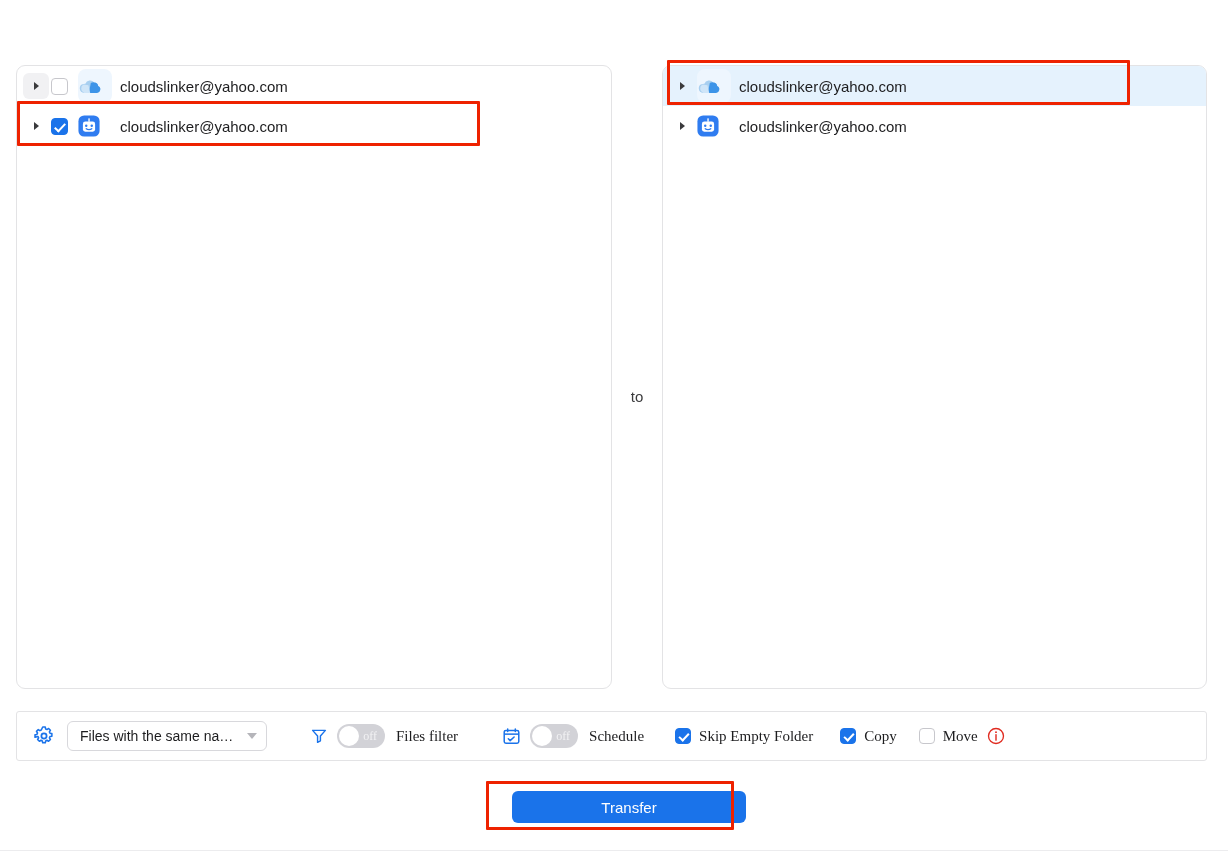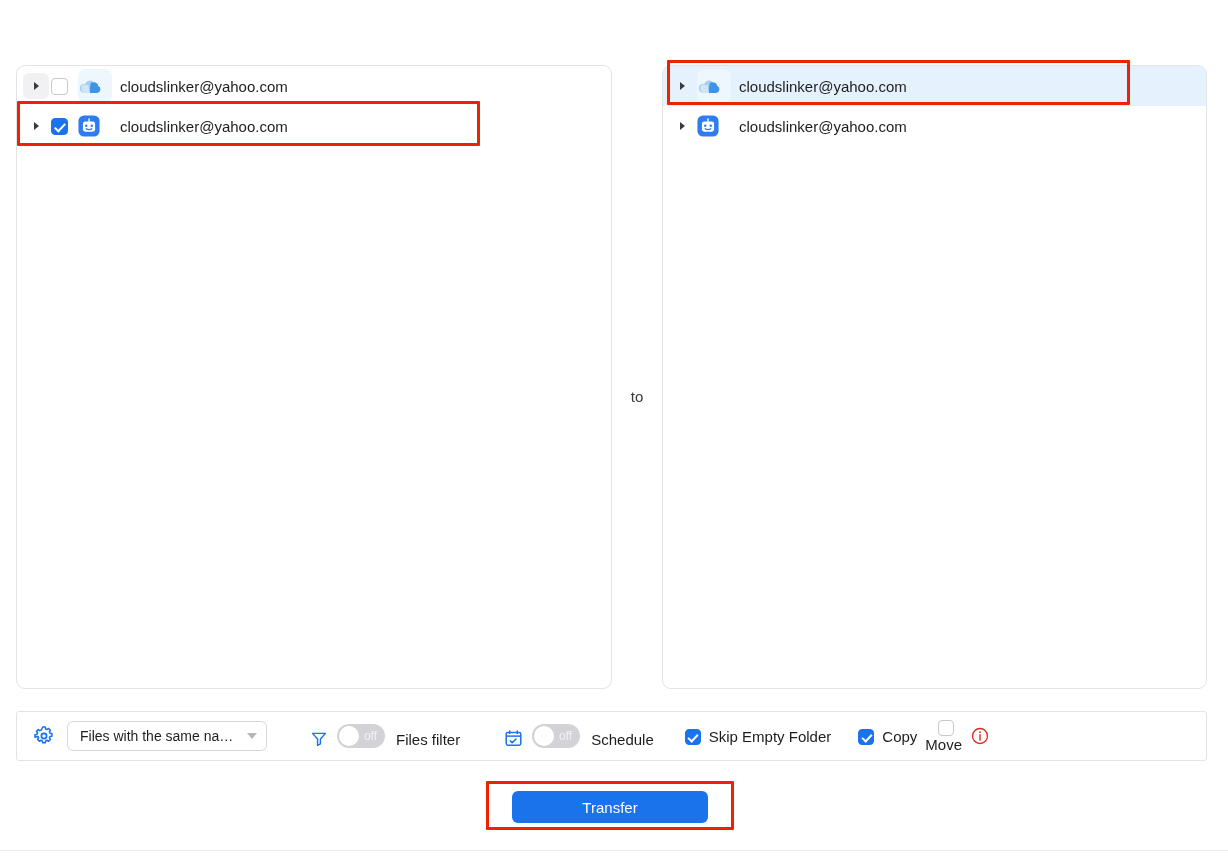--- a/index.html
+++ b/index.html
@@ -151,21 +151,21 @@
     text-overflow: ellipsis;
   }
   .chev {
     width: 0; height: 0; margin-left: 6px;
     border-left: 5px solid transparent;
     border-right: 5px solid transparent;
     border-top: 6px solid #b5b5ba;
     flex: 0 0 auto;
   }
 
-  .opt-group { display: flex; align-items: flex-end; flex: 0 0 auto; }
+  .opt-group { display: flex; align-items: center; flex: 0 0 auto; font-family: Liberation Serif, serif; }
 
   .toggle {
     width: 48px; height: 24px;
     border-radius: 12px;
     background: #d2d2d7;
     position: relative;
     flex: 0 0 auto;
     margin: 0 11px 0 9px;
   }
   .toggle .knob {
@@ -187,21 +187,21 @@
   .info-icon {
     width: 18px; height: 18px;
     margin-left: 9px;
     flex: 0 0 auto;
   }
 
   
   #transfer-btn {
     position: absolute;
     left: 512px; top: 791px;
-    width: 196px; height: 32px;
+    width: 234px; height: 32px;
     background: #1a73ea;
     border: none;
     border-radius: 6px;
     color: #ffffff;
     font-size: 15px;
     font-family: "Liberation Sans", sans-serif;
     cursor: pointer;
     padding: 0;
   }
 
@@ -350,21 +350,21 @@
     <div class="opt-group" style="margin-left:31px;">
       <span class="cbox small checked"></span>
       <span class="opt-text">Skip Empty Folder</span>
     </div>
 
     <div class="opt-group" style="margin-left:27px;">
       <span class="cbox small checked"></span>
       <span class="opt-text">Copy</span>
     </div>
 
-    <div class="opt-group" style="margin-left:8px;flex-direction:column;">
+    <div class="opt-group" style="margin-left:22px;">
       <span class="cbox small"></span>
       <span class="opt-text">Move</span>
     </div>
 
     <span class="info-icon">
       <svg viewBox="0 0 24 24" width="18" height="18" aria-hidden="true">
         <circle cx="12" cy="12" r="10" fill="none" stroke="#e02b20" stroke-width="1.8"></circle>
         <circle cx="12" cy="6.9" r="1.25" fill="#e02b20"></circle>
         <path d="M12 10.3v7.2" stroke="#e02b20" stroke-width="1.9" stroke-linecap="round"></path>
       </svg>

